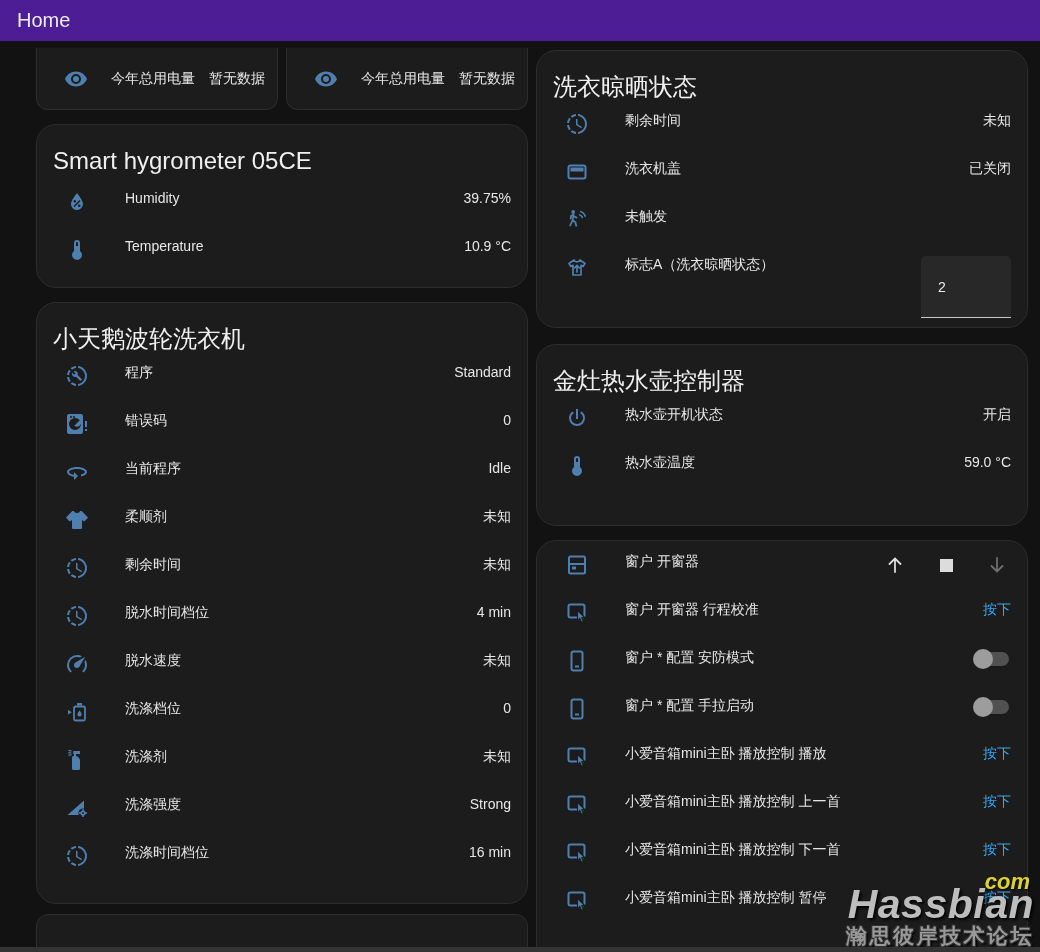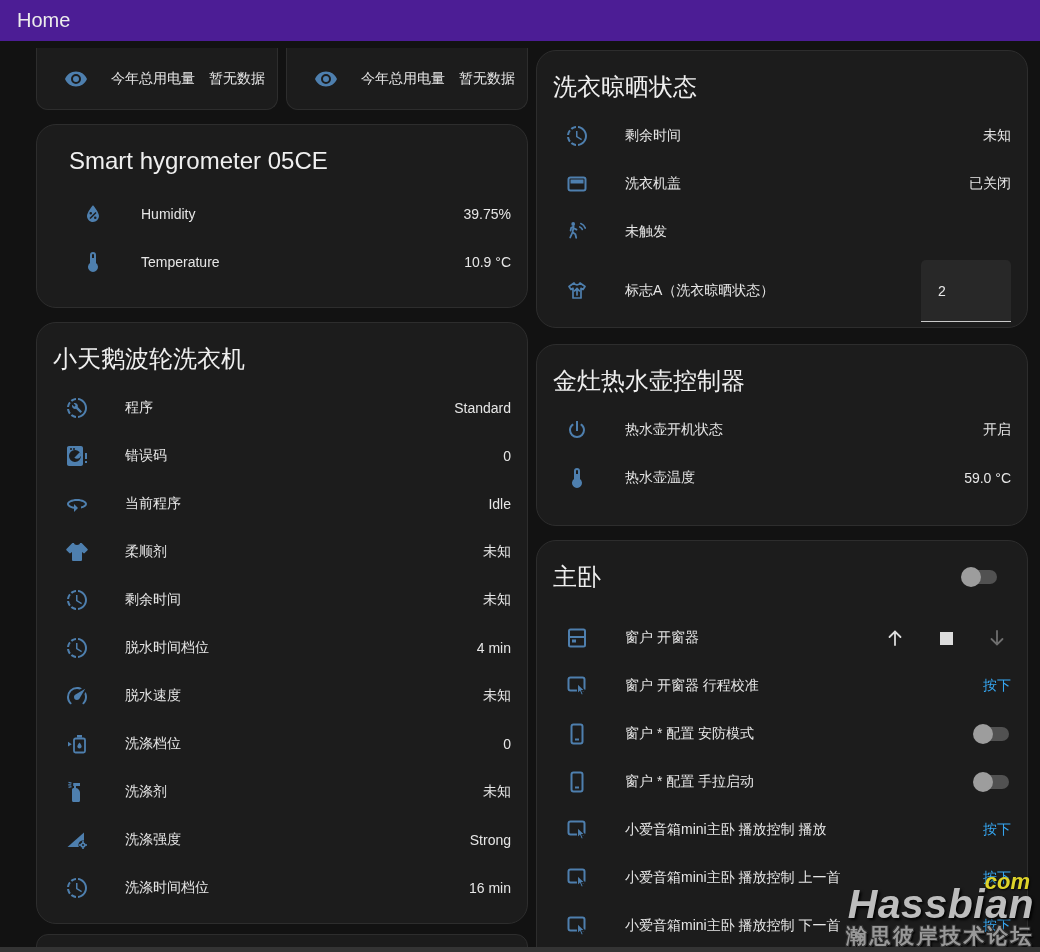--- a/index.html
+++ b/index.html
@@ -20,38 +20,38 @@
   .col{position:absolute;top:0;}
   .col-left{left:36px;width:492px;}
   .col-right{left:536px;width:492px;}
 
   
   .card{
     background:#1c1c1c;border:1px solid #2d2d2d;border-radius:20px;
     box-sizing:border-box;overflow:hidden;
   }
   .card-title{font-size:24px;line-height:30px;color:#efefef;padding:21px 16px 10px;font-weight:400;white-space:nowrap;}
-  .row{height:48px;display:flex;align-items:center;padding:0 16px;}
+  .row{height:48px;display:flex;align-items:flex-start;padding:0 16px;}
   .icn{width:24px;height:24px;flex:0 0 24px;margin:0 36px 0 12px;color:#4e7fae;}
   .icn svg{width:24px;height:24px;display:block;}
   .lbl{flex:1;font-size:14px;color:#e6e6e6;white-space:nowrap;overflow:hidden;}
   .val{font-size:14px;color:#e6e6e6;white-space:nowrap;}
   .press{font-size:14px;font-weight:500;color:#36a6f0;cursor:pointer;white-space:nowrap;}
 
   
   .mini-row{margin-top:7px;display:flex;gap:8px;}
   .mini-card{
     width:242px;height:62px;border-radius:0 0 12px 12px;border-top:none;
     display:flex;align-items:center;padding:0 12px;box-sizing:border-box;
   }
   .mini-card .icn{margin:0 23px 0 15px;}
   .mini-card .mlbl{font-size:14px;color:#e6e6e6;white-space:nowrap;}
   .mini-card .mval{font-size:14px;color:#e6e6e6;margin-left:auto;white-space:nowrap;}
 
-  #hygro{margin-top:14px;height:184px;padding-left:16px;}
+  #hygro{margin-top:14px;height:164px;}
   #hygro .rows{margin-top:4px;}
   #washer{margin-top:14px;height:602px;}
   #stub-card{margin-top:10px;height:40px;border-radius:12px 12px 0 0;}
   #laundry{margin-top:9px;height:278px;}
   #kettle{margin-top:16px;height:182px;}
   #bedroom{margin-top:14px;height:480px;}
   #bedroom .rows{margin-top:12px;}
 
   
   .flag-row{height:70px;}
@@ -402,27 +402,20 @@
                 <use href="#i-thermo"></use>
               </svg>
             </span>
           <span class="lbl">热水壶温度</span>
           <span class="val">59.0 °C</span>
         </div>
       </div>
     </div>
 
     <div class="card" id="bedroom">
-      <div class="card-header">
-        <div class="card-title">主卧</div>
-        <div class="switch">
-          <div class="track"></div>
-          <div class="thumb"></div>
-        </div>
-      </div>
       <div class="rows">
         <div class="row">
           <span class="icn">
               <svg viewBox="0 0 24 24">
                 <use href="#i-shutter"></use>
               </svg>
             </span>
           <span class="lbl">窗户 开窗器</span>
           <div class="cover-btns">
             <div class="cover-btn">

